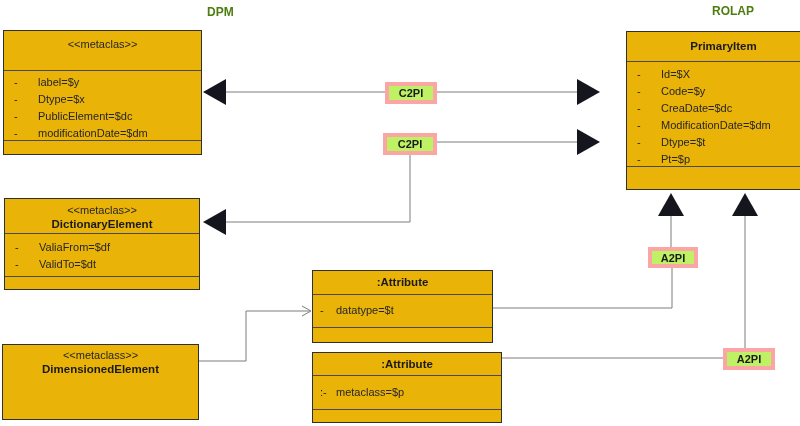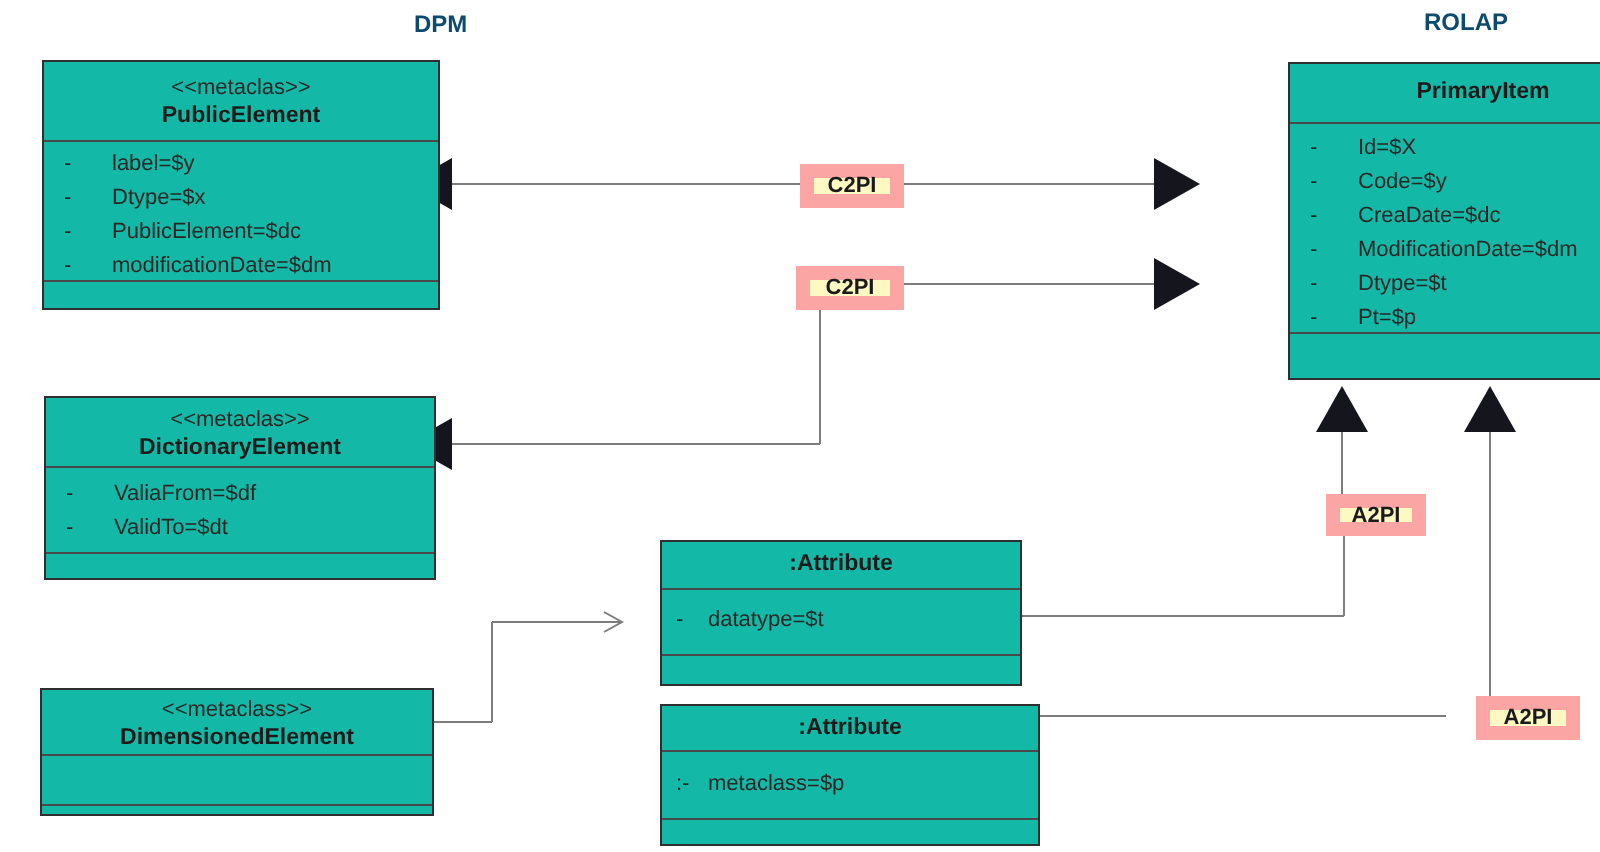--- a/index.html
+++ b/index.html
@@ -1,38 +1,38 @@
 <!DOCTYPE html>
 <html><head>
 <meta charset="utf-8">
 <style>
   html,body{margin:0;padding:0;background:#ffffff;}
   .canvas{
     position:relative;width:800px;height:426px;background:#ffffff;overflow:hidden;
     font-family:"Liberation Sans",sans-serif;color:#1f1f1f;
   }
   .connectors{position:absolute;left:0;top:0;pointer-events:none;}
-  .region-label{position:absolute;font-size:12px;font-weight:bold;color:#0c4a6e;}
+  .region-label{position:absolute;font-size:12px;font-weight:bold;color:#4d7c0f;}
   .uml-class{
-    position:absolute;background:#14b8a6;border:1px solid #2f2f2f;
-    box-sizing:border-box;display:flex;flex-direction:column;margin-left:18px;
+    position:absolute;background:#eab308;border:1px solid #2f2f2f;
+    box-sizing:border-box;display:flex;flex-direction:column;
   }
   .uml-head{text-align:center;box-sizing:border-box;}
   .stereo{font-size:11px;line-height:14px;color:#262626;}
   .cname{font-size:11.5px;line-height:15px;font-weight:bold;color:#1a1a1a;}
   .uml-head.center{display:flex;align-items:center;justify-content:center;}
   .uml-attrs{border-top:1px solid #4a4a4a;box-sizing:border-box;font-size:11px;color:#262626;}
   .row{display:flex;line-height:17px;}
   .bul{flex:none;width:24px;padding-left:10px;box-sizing:content-box;}
   .tight .bul{width:16px;padding-left:7px;}
   .uml-empty{border-top:1px solid #4a4a4a;flex:1;}
   .conn-label{
-    position:absolute;background:#fef9c3;border:7px solid #fca5a5;box-sizing:border-box;
+    position:absolute;background:#bef264;border:4px solid #fca5a5;box-sizing:border-box;
     display:flex;align-items:center;justify-content:center;
-    font-size:11px;font-weight:bold;color:#1a1a1a;margin-left:15px;
+    font-size:11px;font-weight:bold;color:#1a1a1a;
   }
 </style>
 </head>
 <body>
 
 <div class="canvas">
 
   <svg class="connectors" width="800" height="426" viewBox="0 0 800 426">
     <g stroke="#7d7d7d" stroke-width="1">
       <line x1="214" y1="92" x2="588" y2="92"></line>
@@ -64,21 +64,20 @@
       <polygon points="745,193 732,216 758,216" fill="#15151e" stroke="none"></polygon>
     </g>
   </svg>
 
   <div class="region-label" style="left:207px;top:5px;">DPM</div>
   <div class="region-label" style="left:712px;top:4px;">ROLAP</div>
 
   <div class="uml-class" style="left:3px;top:30px;width:199px;height:125px;">
     <div class="uml-head" style="height:39px;padding-top:6px;">
       <div class="stereo">&lt;&lt;metaclas&gt;&gt;</div>
-      <div class="cname">PublicElement</div>
     </div>
     <div class="uml-attrs" style="height:70px;padding-top:3px;">
       <div class="row">
         <span class="bul">-</span>
         <span>label=$y</span>
       </div>
       <div class="row">
         <span class="bul">-</span>
         <span>Dtype=$x</span>
       </div>
@@ -138,21 +137,21 @@
         <span>ValiaFrom=$df</span>
       </div>
       <div class="row">
         <span class="bul">-</span>
         <span>ValidTo=$dt</span>
       </div>
     </div>
     <div class="uml-empty"></div>
   </div>
 
-  <div class="uml-class" style="left:2px;top:344px;width:197px;height:64px;">
+  <div class="uml-class" style="left:2px;top:344px;width:197px;height:76px;align-items:center;">
     <div class="uml-head" style="height:32px;padding-top:3px;">
       <div class="stereo">&lt;&lt;metaclass&gt;&gt;</div>
       <div class="cname">DimensionedElement</div>
     </div>
     <div class="uml-attrs" style="height:25px;"></div>
     <div class="uml-empty"></div>
   </div>
 
   <div class="uml-class tight" style="left:312px;top:270px;width:181px;height:73px;">
     <div class="uml-head center" style="height:23px;">

